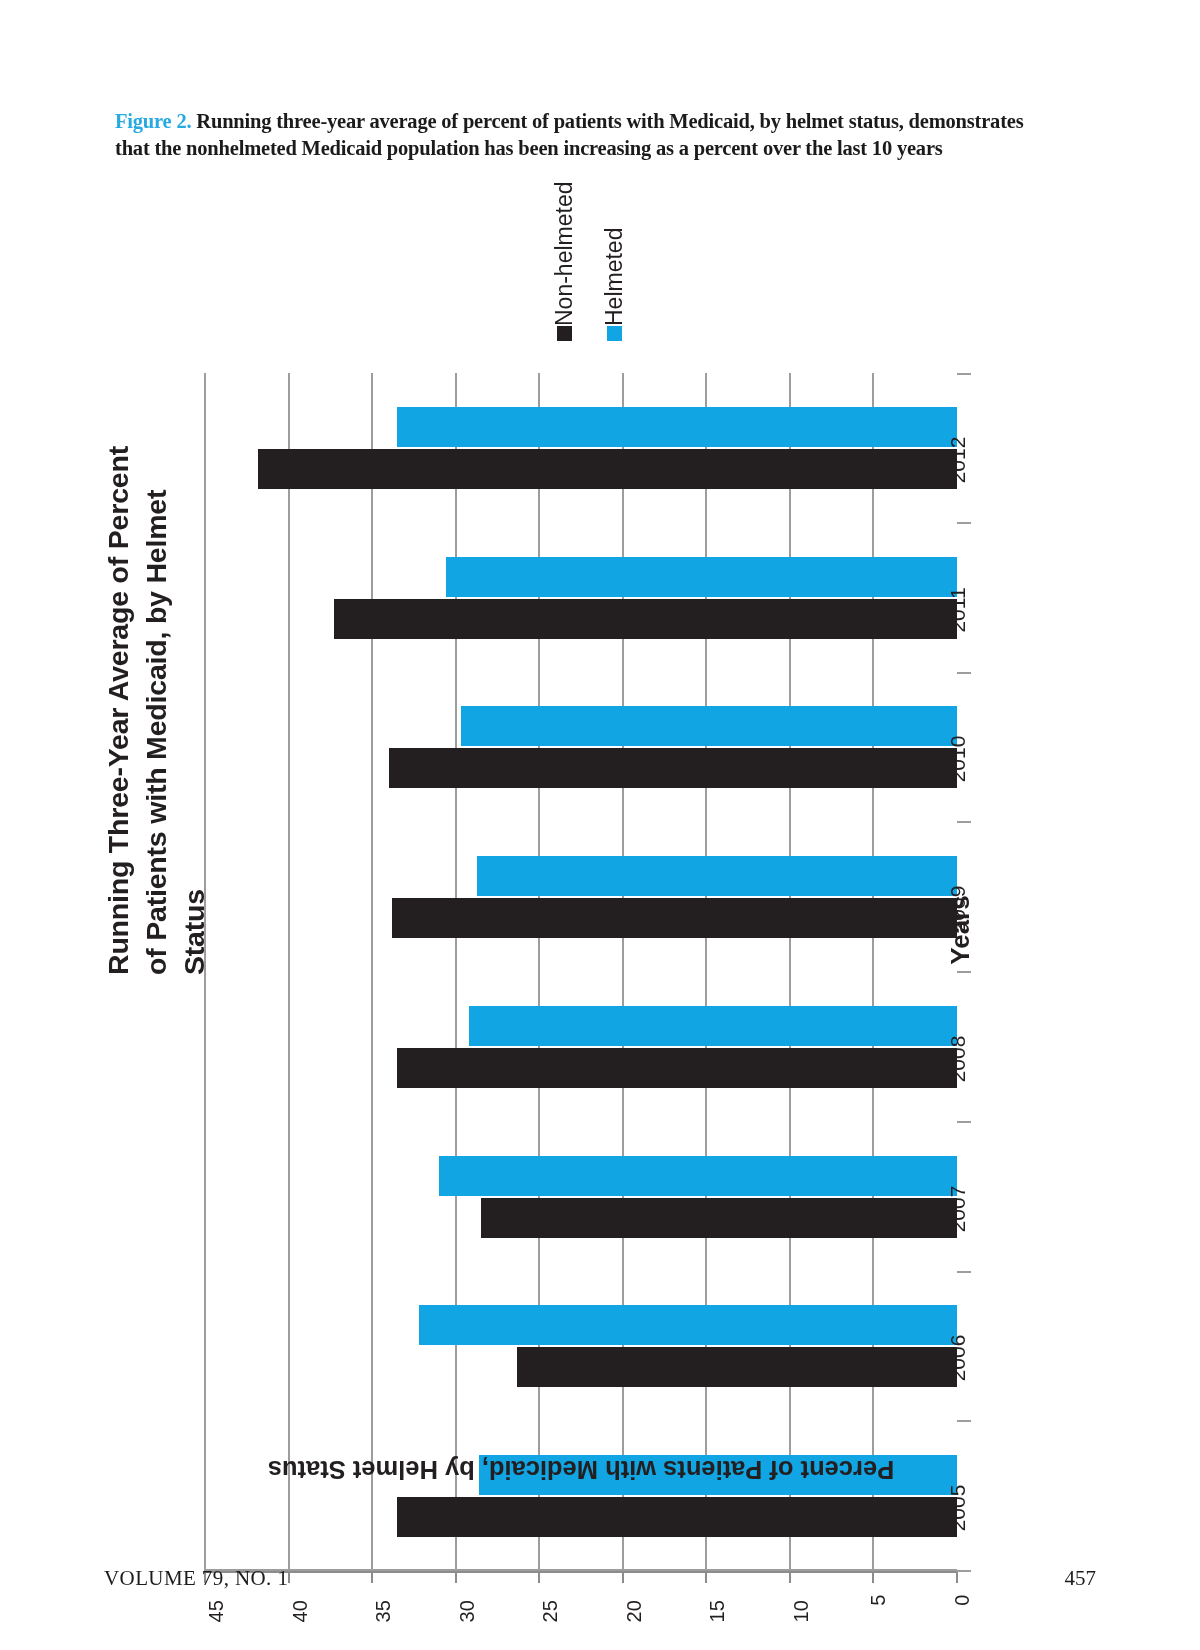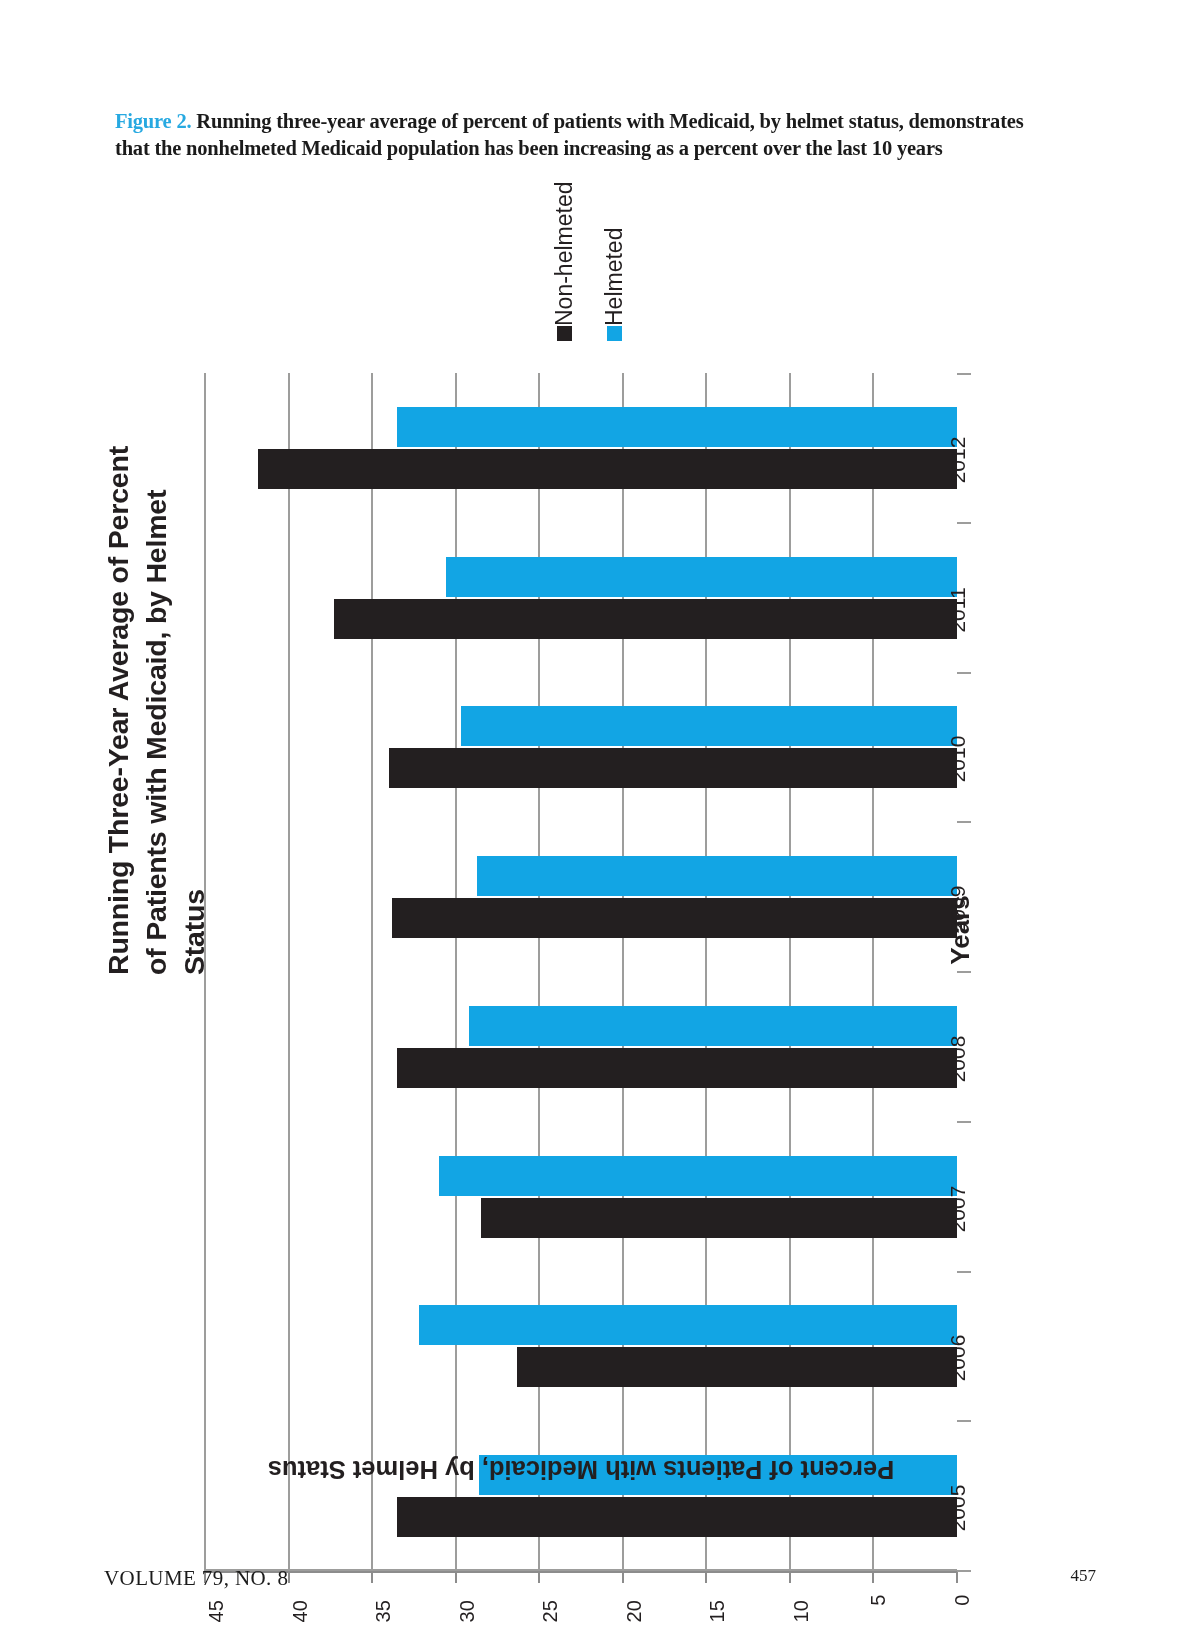--- a/index.html
+++ b/index.html
@@ -120,21 +120,21 @@
 
   
   #footer-left{
     position:absolute;left:104px;top:1566px;
     font-family:"Liberation Serif", serif;
     font-size:21px;color:#1b1b1b;letter-spacing:0.4px;
   }
   #footer-right{
     position:absolute;right:104px;top:1566px;
     font-family:"Liberation Serif", serif;
-    font-size:17px;color:#1b1b1b;
+    font-size:21px;color:#1b1b1b;
   }
 </style>
 </head>
 <body>
 
 <div id="caption"><span class="figlabel">Figure 2.</span> <span>Running three-year average of percent of patients with Medicaid, by helmet status, demonstrates that the nonhelmeted Medicaid population has been increasing as a percent over the last 10 years</span></div>
 
 <div id="figure">
 
   <div id="legend">
@@ -216,14 +216,14 @@
       <div class="cat-label" style="top: 224.625px;">2011</div>
       <div class="cat-tick" style="top: 148.75px;"></div>
       <div class="cat-label" style="top: 74.875px;">2012</div>
       <div class="cat-tick" style="top: 0px;"></div>
     </div>
 
   <div id="years-title">Years</div>
   <div id="value-title">Percent of Patients with Medicaid, by Helmet Status</div>
 </div>
 
-<div id="footer-left">VOLUME  79,  NO.  8</div>
+<div id="footer-left">VOLUME  79,  NO.  1</div>
 <div id="footer-right">457</div>
 
 </body></html>

